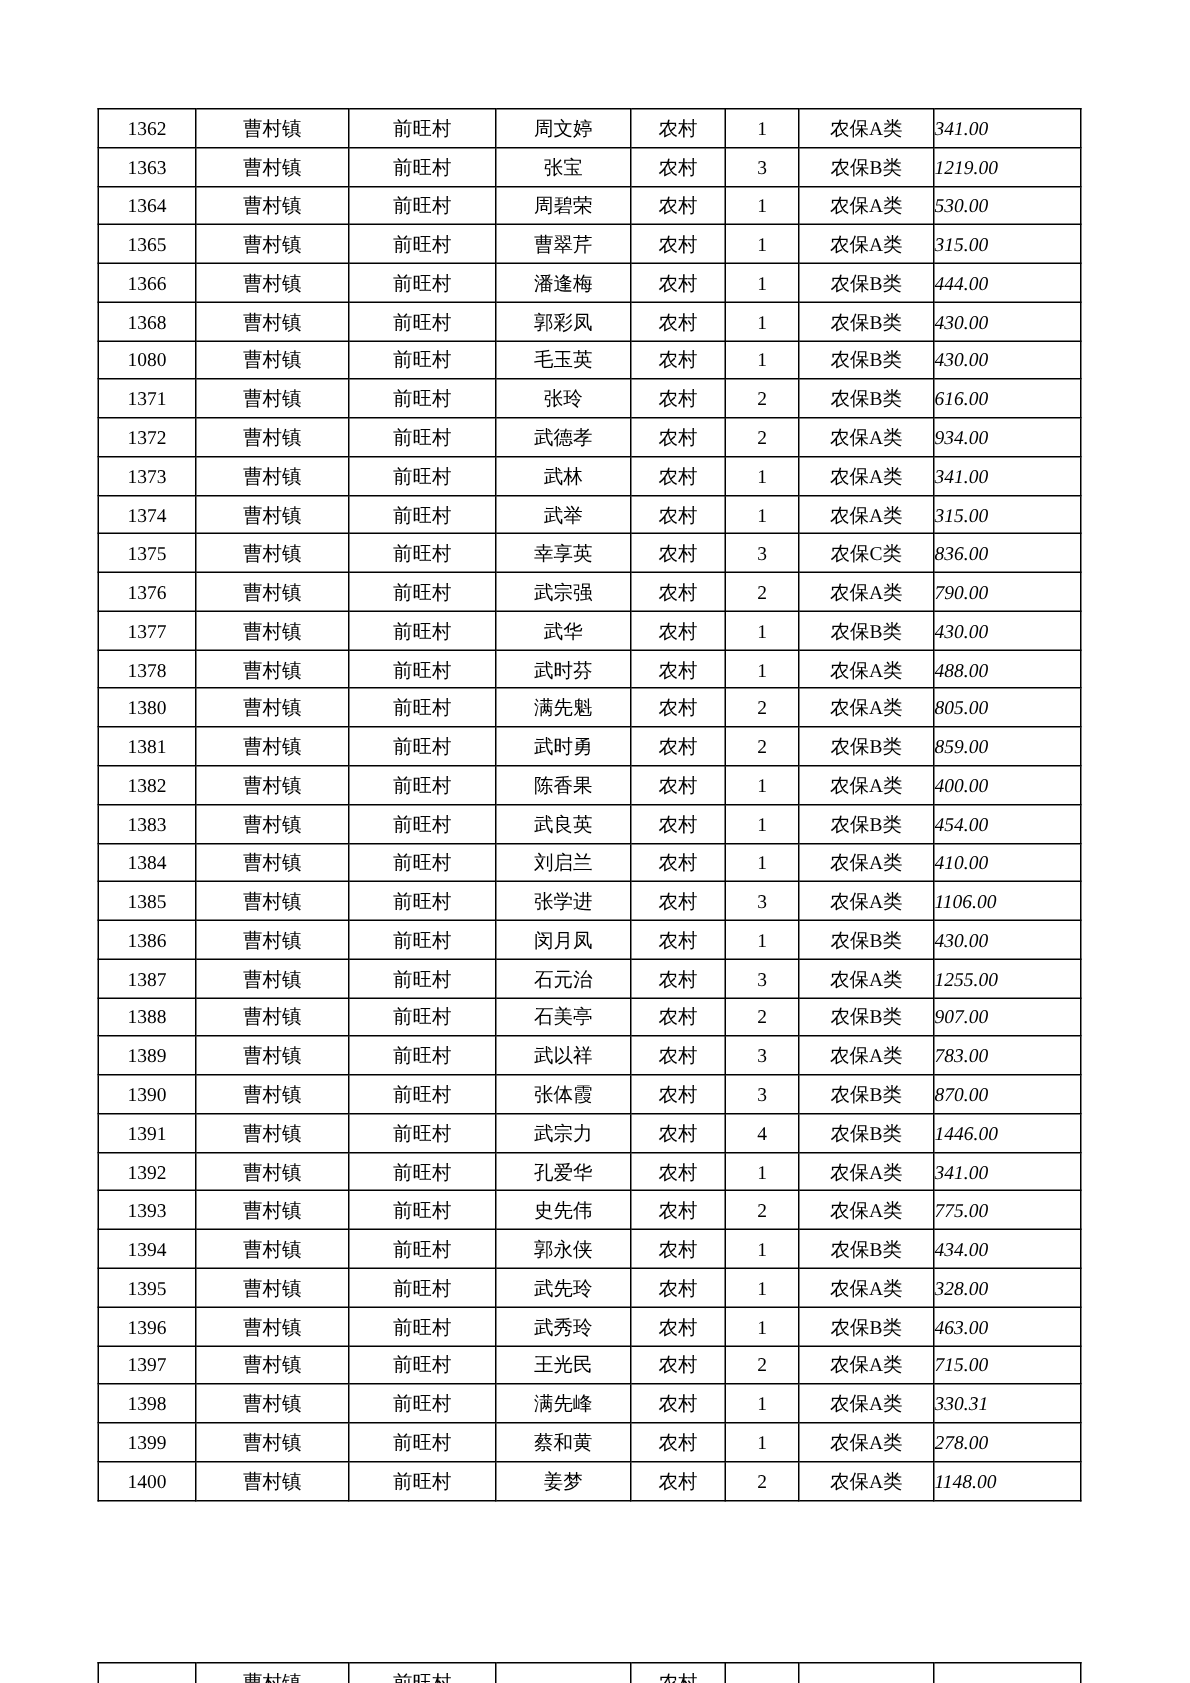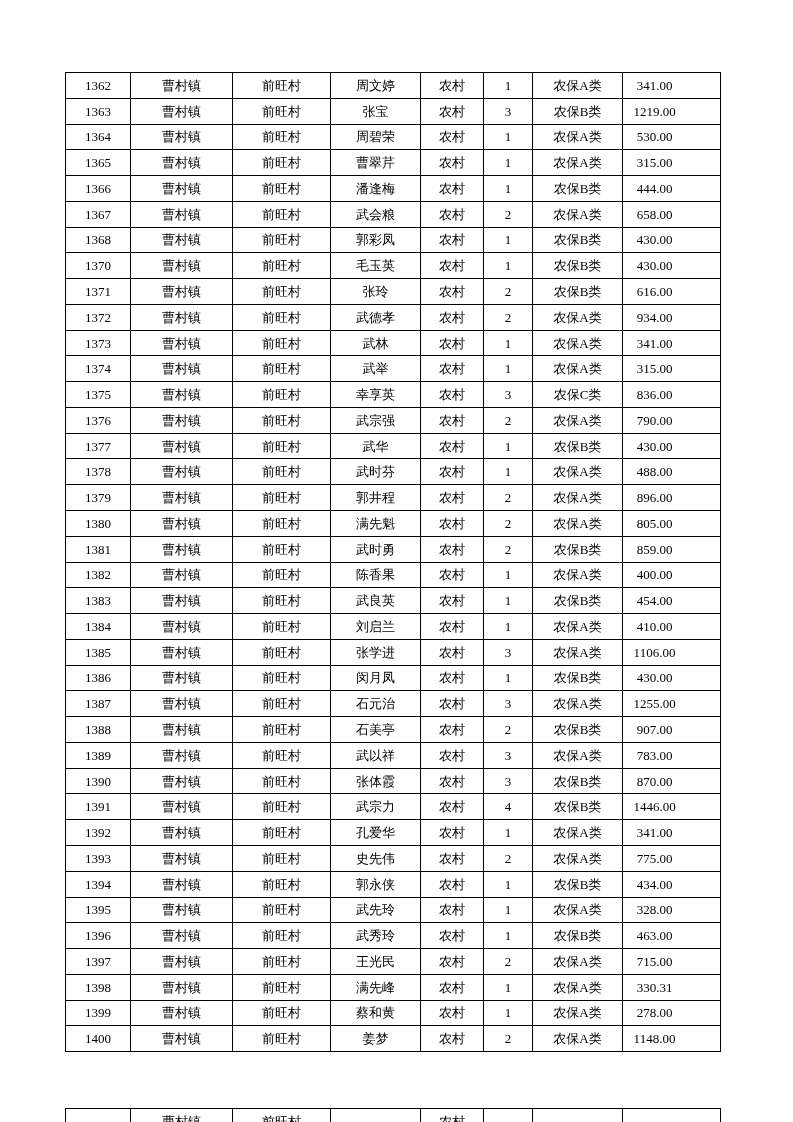--- a/index.html
+++ b/index.html
@@ -35,22 +35,23 @@
     padding: 0;
     font-size: 13px;
     line-height: 1;
     color: #000000;
     text-align: center;
     vertical-align: middle;
     white-space: nowrap;
     overflow: hidden;
   }
   .data-table td.cell-amount {
-    text-align: center;
+    text-align: left;
     padding-right: 34px;
+    font-style: italic;
   }
   col.col-no        { width: 65px; }
   col.col-town      { width: 102px; }
   col.col-village   { width: 98px; }
   col.col-name      { width: 90px; }
   col.col-residence { width: 63px; }
   col.col-count     { width: 49px; }
   col.col-type      { width: 90px; }
   col.col-amount    { width: 98px; }
 </style>
@@ -115,41 +116,31 @@
           <td class="cell-no">1366</td>
           <td class="cell-town">曹村镇</td>
           <td class="cell-village">前旺村</td>
           <td class="cell-name">潘逢梅</td>
           <td class="cell-residence">农村</td>
           <td class="cell-count">1</td>
           <td class="cell-type">农保B类</td>
           <td class="cell-amount">444.00</td>
         </tr>
         <tr>
-          <td class="cell-no">1367</td>
-          <td class="cell-town">曹村镇</td>
-          <td class="cell-village">前旺村</td>
-          <td class="cell-name">武会粮</td>
-          <td class="cell-residence">农村</td>
-          <td class="cell-count">2</td>
-          <td class="cell-type">农保A类</td>
-          <td class="cell-amount">658.00</td>
-        </tr>
-        <tr>
           <td class="cell-no">1368</td>
           <td class="cell-town">曹村镇</td>
           <td class="cell-village">前旺村</td>
           <td class="cell-name">郭彩凤</td>
           <td class="cell-residence">农村</td>
           <td class="cell-count">1</td>
           <td class="cell-type">农保B类</td>
           <td class="cell-amount">430.00</td>
         </tr>
         <tr>
-          <td class="cell-no">1370</td>
+          <td class="cell-no">1080</td>
           <td class="cell-town">曹村镇</td>
           <td class="cell-village">前旺村</td>
           <td class="cell-name">毛玉英</td>
           <td class="cell-residence">农村</td>
           <td class="cell-count">1</td>
           <td class="cell-type">农保B类</td>
           <td class="cell-amount">430.00</td>
         </tr>
         <tr>
           <td class="cell-no">1371</td>
@@ -223,30 +214,20 @@
         </tr>
         <tr>
           <td class="cell-no">1378</td>
           <td class="cell-town">曹村镇</td>
           <td class="cell-village">前旺村</td>
           <td class="cell-name">武时芬</td>
           <td class="cell-residence">农村</td>
           <td class="cell-count">1</td>
           <td class="cell-type">农保A类</td>
           <td class="cell-amount">488.00</td>
-        </tr>
-        <tr>
-          <td class="cell-no">1379</td>
-          <td class="cell-town">曹村镇</td>
-          <td class="cell-village">前旺村</td>
-          <td class="cell-name">郭井程</td>
-          <td class="cell-residence">农村</td>
-          <td class="cell-count">2</td>
-          <td class="cell-type">农保A类</td>
-          <td class="cell-amount">896.00</td>
         </tr>
         <tr>
           <td class="cell-no">1380</td>
           <td class="cell-town">曹村镇</td>
           <td class="cell-village">前旺村</td>
           <td class="cell-name">满先魁</td>
           <td class="cell-residence">农村</td>
           <td class="cell-count">2</td>
           <td class="cell-type">农保A类</td>
           <td class="cell-amount">805.00</td>

